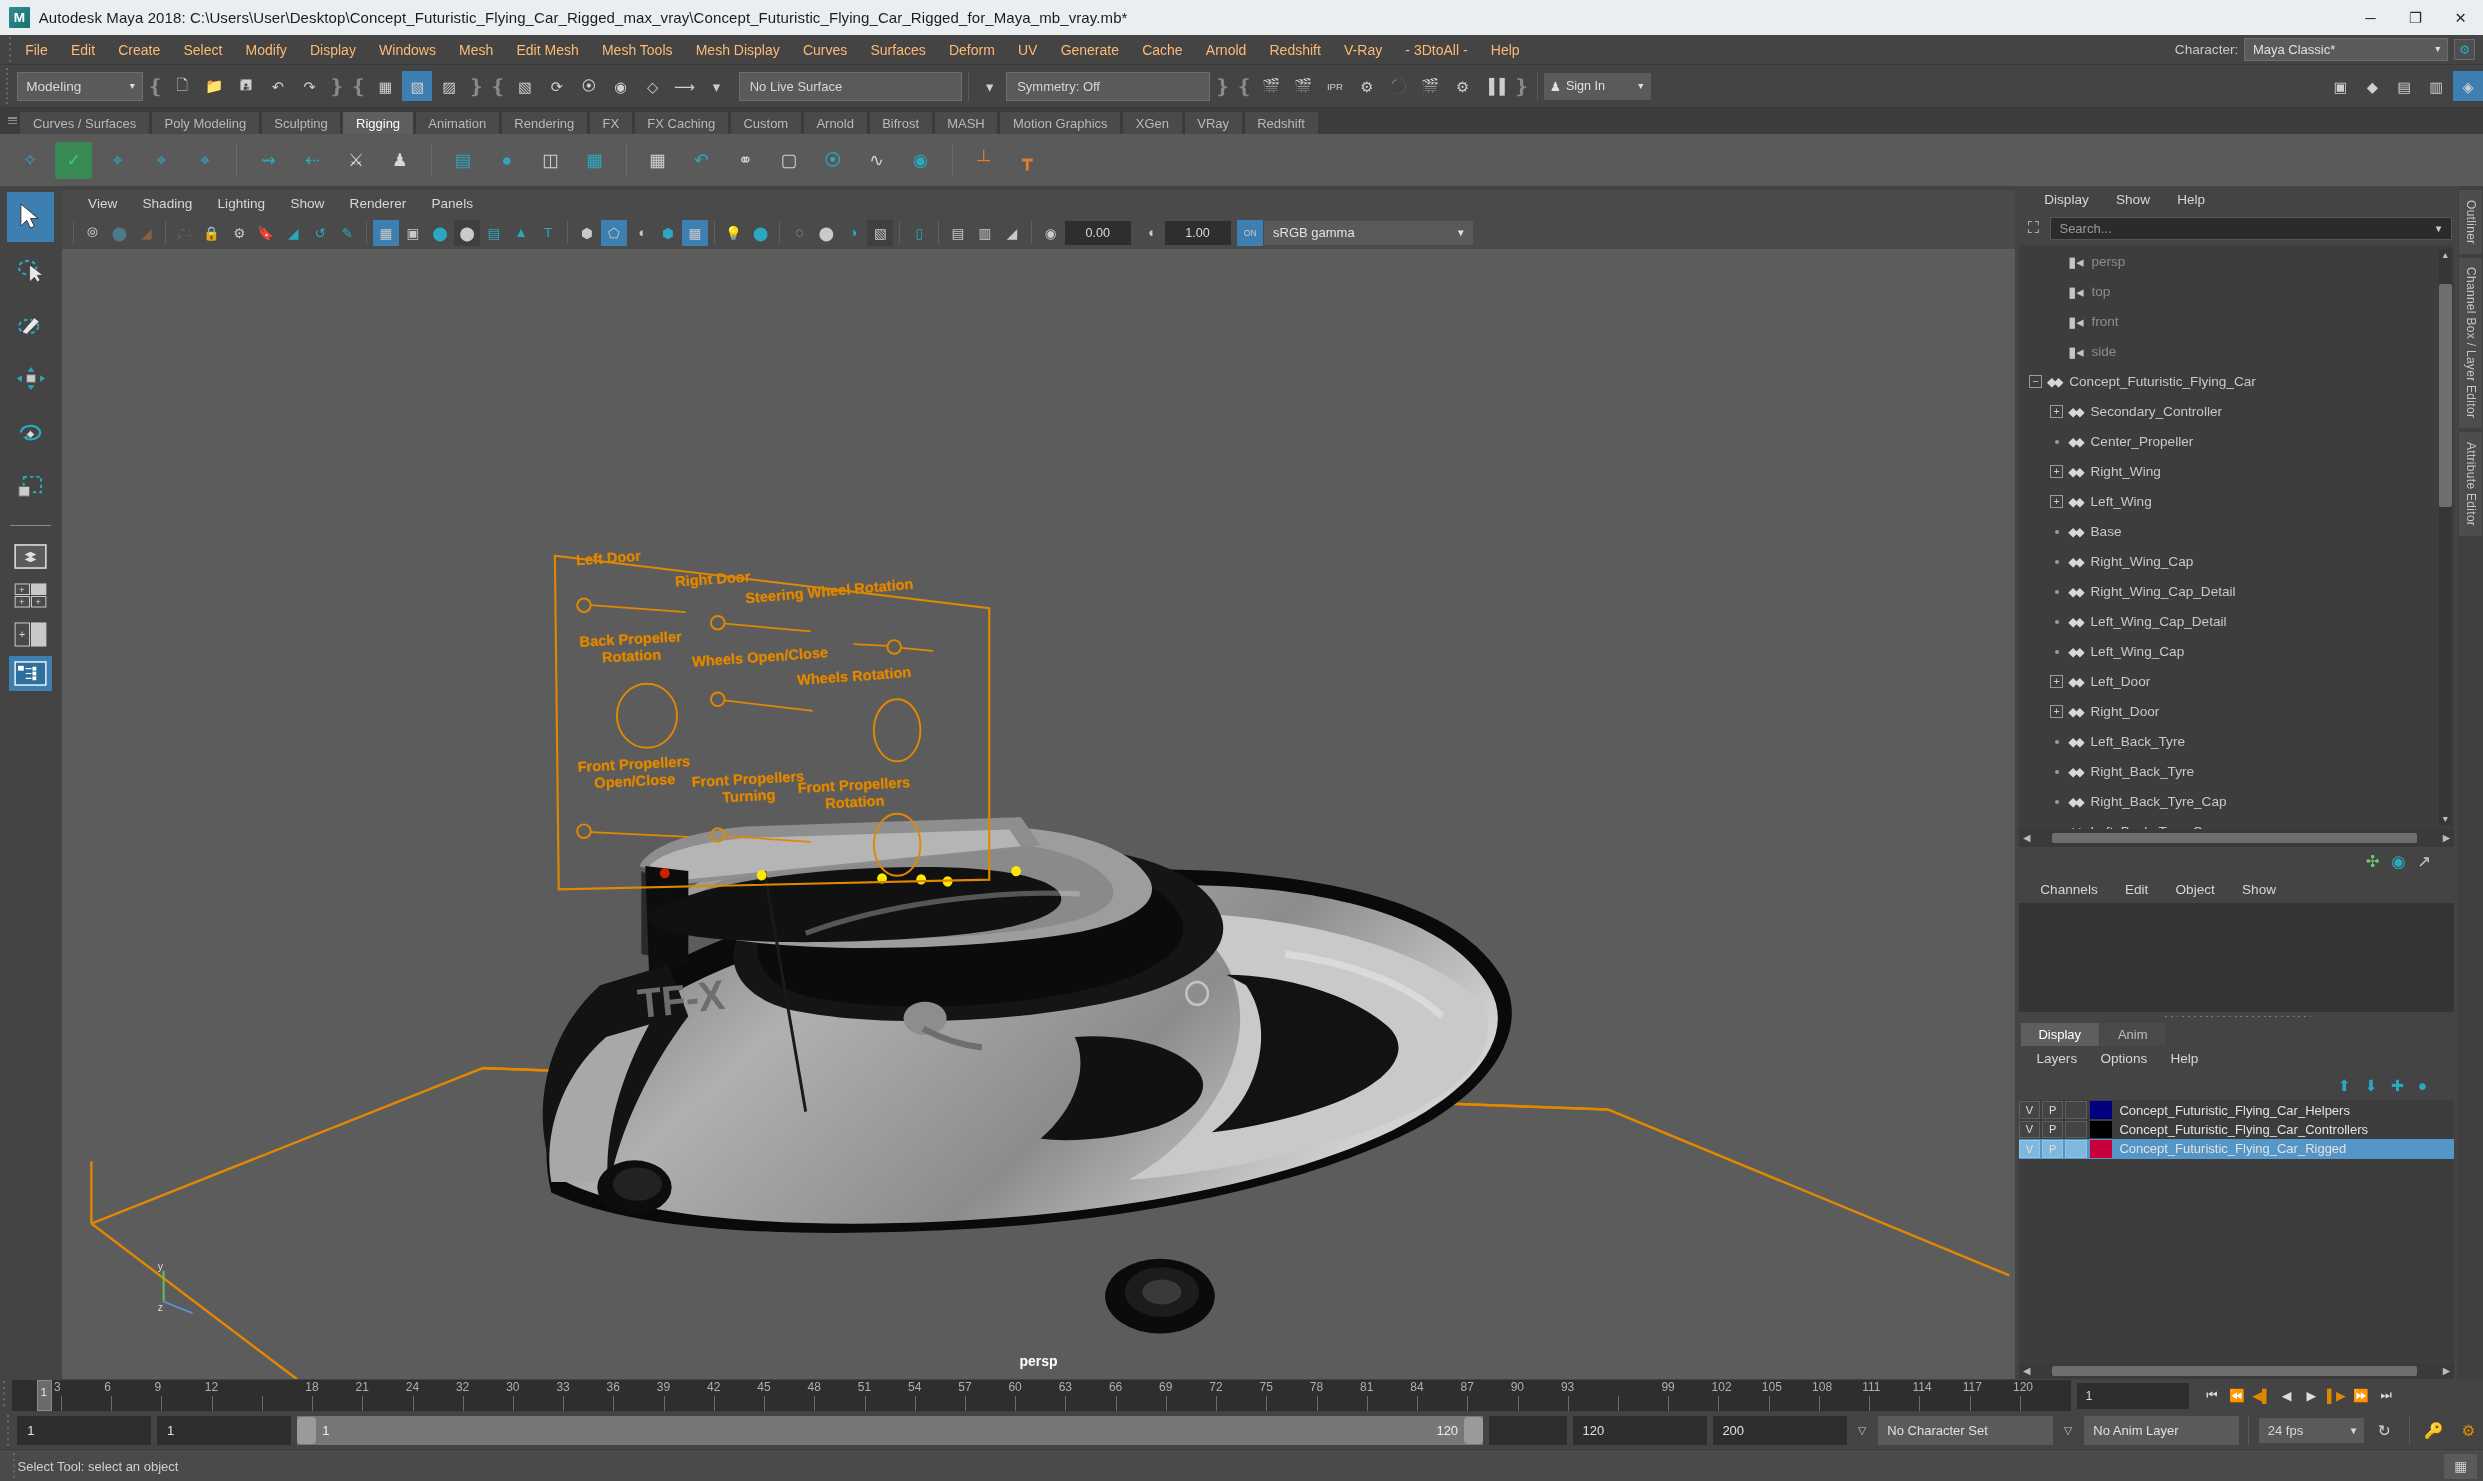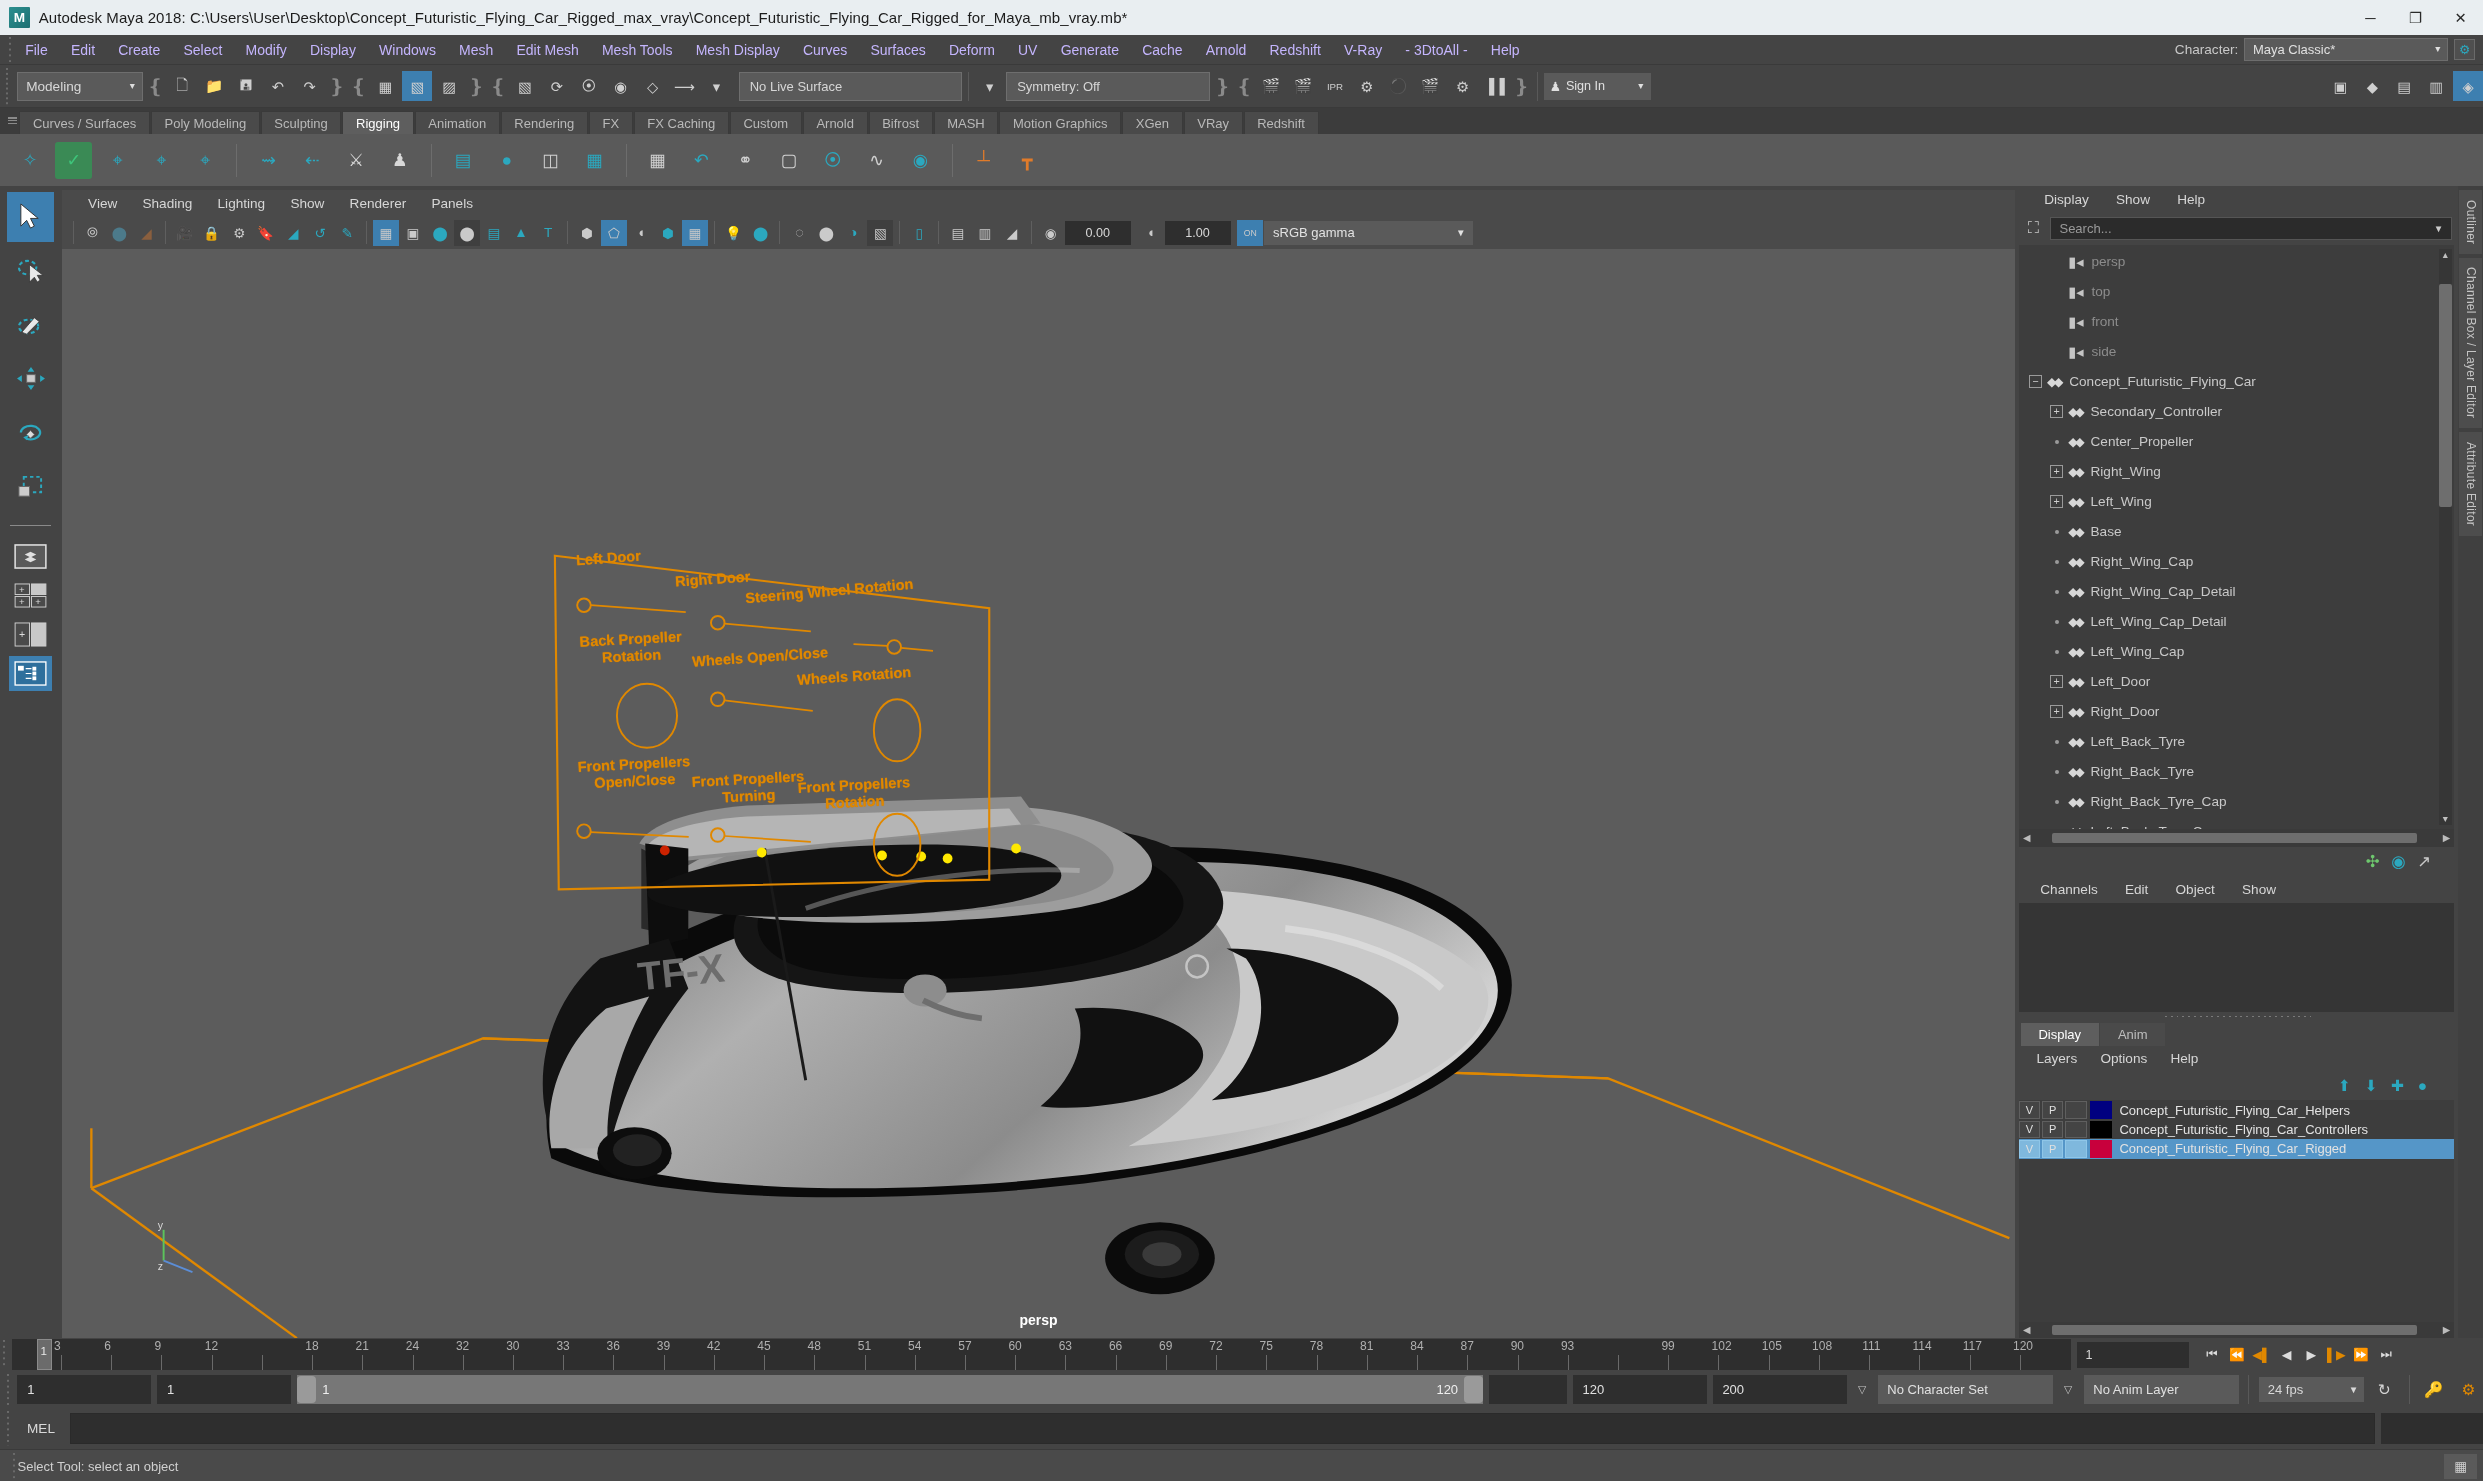--- a/index.html
+++ b/index.html
@@ -25,21 +25,21 @@
   .title-text { font-size: 15px; color: #1c1c1c; letter-spacing: 0.1px; white-space: nowrap; }
   .win-controls { position: absolute; right: 0; top: 0; height: 35px; display: flex; }
   .win-btn { width: 45px; height: 35px; display:flex; align-items:center; justify-content:center;
              font-size: 14.6px; color: #2a2a2a; }
 
   
   .menubar {
     height: 30px; background: #444444; display: flex; align-items: center;
     flex: 0 0 30px; padding-left: 5.8px; border-bottom: 1px solid #3a3a3a; position: relative;
   }
-  .menu-item { padding: 0 11.6px; font-size: 14px; color: #c4b5fd; line-height: 30px; height:30px; cursor:default; }
+  .menu-item { padding: 0 11.6px; font-size: 14px; color: #fdba74; line-height: 30px; height:30px; cursor:default; }
   .workspace-box { position:absolute; right: 7.8px; top: 2.9px; display:flex; align-items:center; gap:5.8px;}
   .workspace-label { font-size: 13.6px; color:#c8c8c8; }
   .workspace-sel {
     width: 204px; height: 23px; background: #5a5a5a; border:1px solid #6d6d6d;
     font-size: 13px; color: #e0e0e0; display:flex; align-items:center; padding-left:7.8px; position:relative;
   }
   .workspace-sel .arr { position:absolute; right:4.9px; font-size:8.7px; }
   .ws-icon { width:21.3px;height:21.3px;background:#4f4f4f;border:1px solid #6a6a6a;display:flex;
              align-items:center;justify-content:center;color:#2ba8bf;font-size:12.6px;}
 
@@ -1027,26 +1027,20 @@
     <div class="fps-sel">
       <span>24 fps</span>
       <span class="arr">▼</span>
     </div>
     <div class="rg-icon">↻</div>
     <div class="tb-sep"></div>
     <div class="rg-icon" style="color:#e08800;">🔑</div>
     <div class="rg-icon" style="color:#e08800;">⚙</div>
   </div>
 
-  <div class="melrow">
-    <div class="vgrip" style="flex:0 0 7.8px;height:35px;"></div>
-    <div class="mel-label">MEL</div>
-    <div class="mel-input"></div>
-    <div class="mel-right"></div>
-  </div>
 
   <div class="statusbar">
     <div style="display:flex;align-items:center;">
       <div class="vgrip" style="flex:0 0 7.8px;height:27px;"></div>
       <span class="status-text">Select Tool: select an object</span>
     </div>
     <div class="status-right">▦</div>
   </div>
 
 </div>

